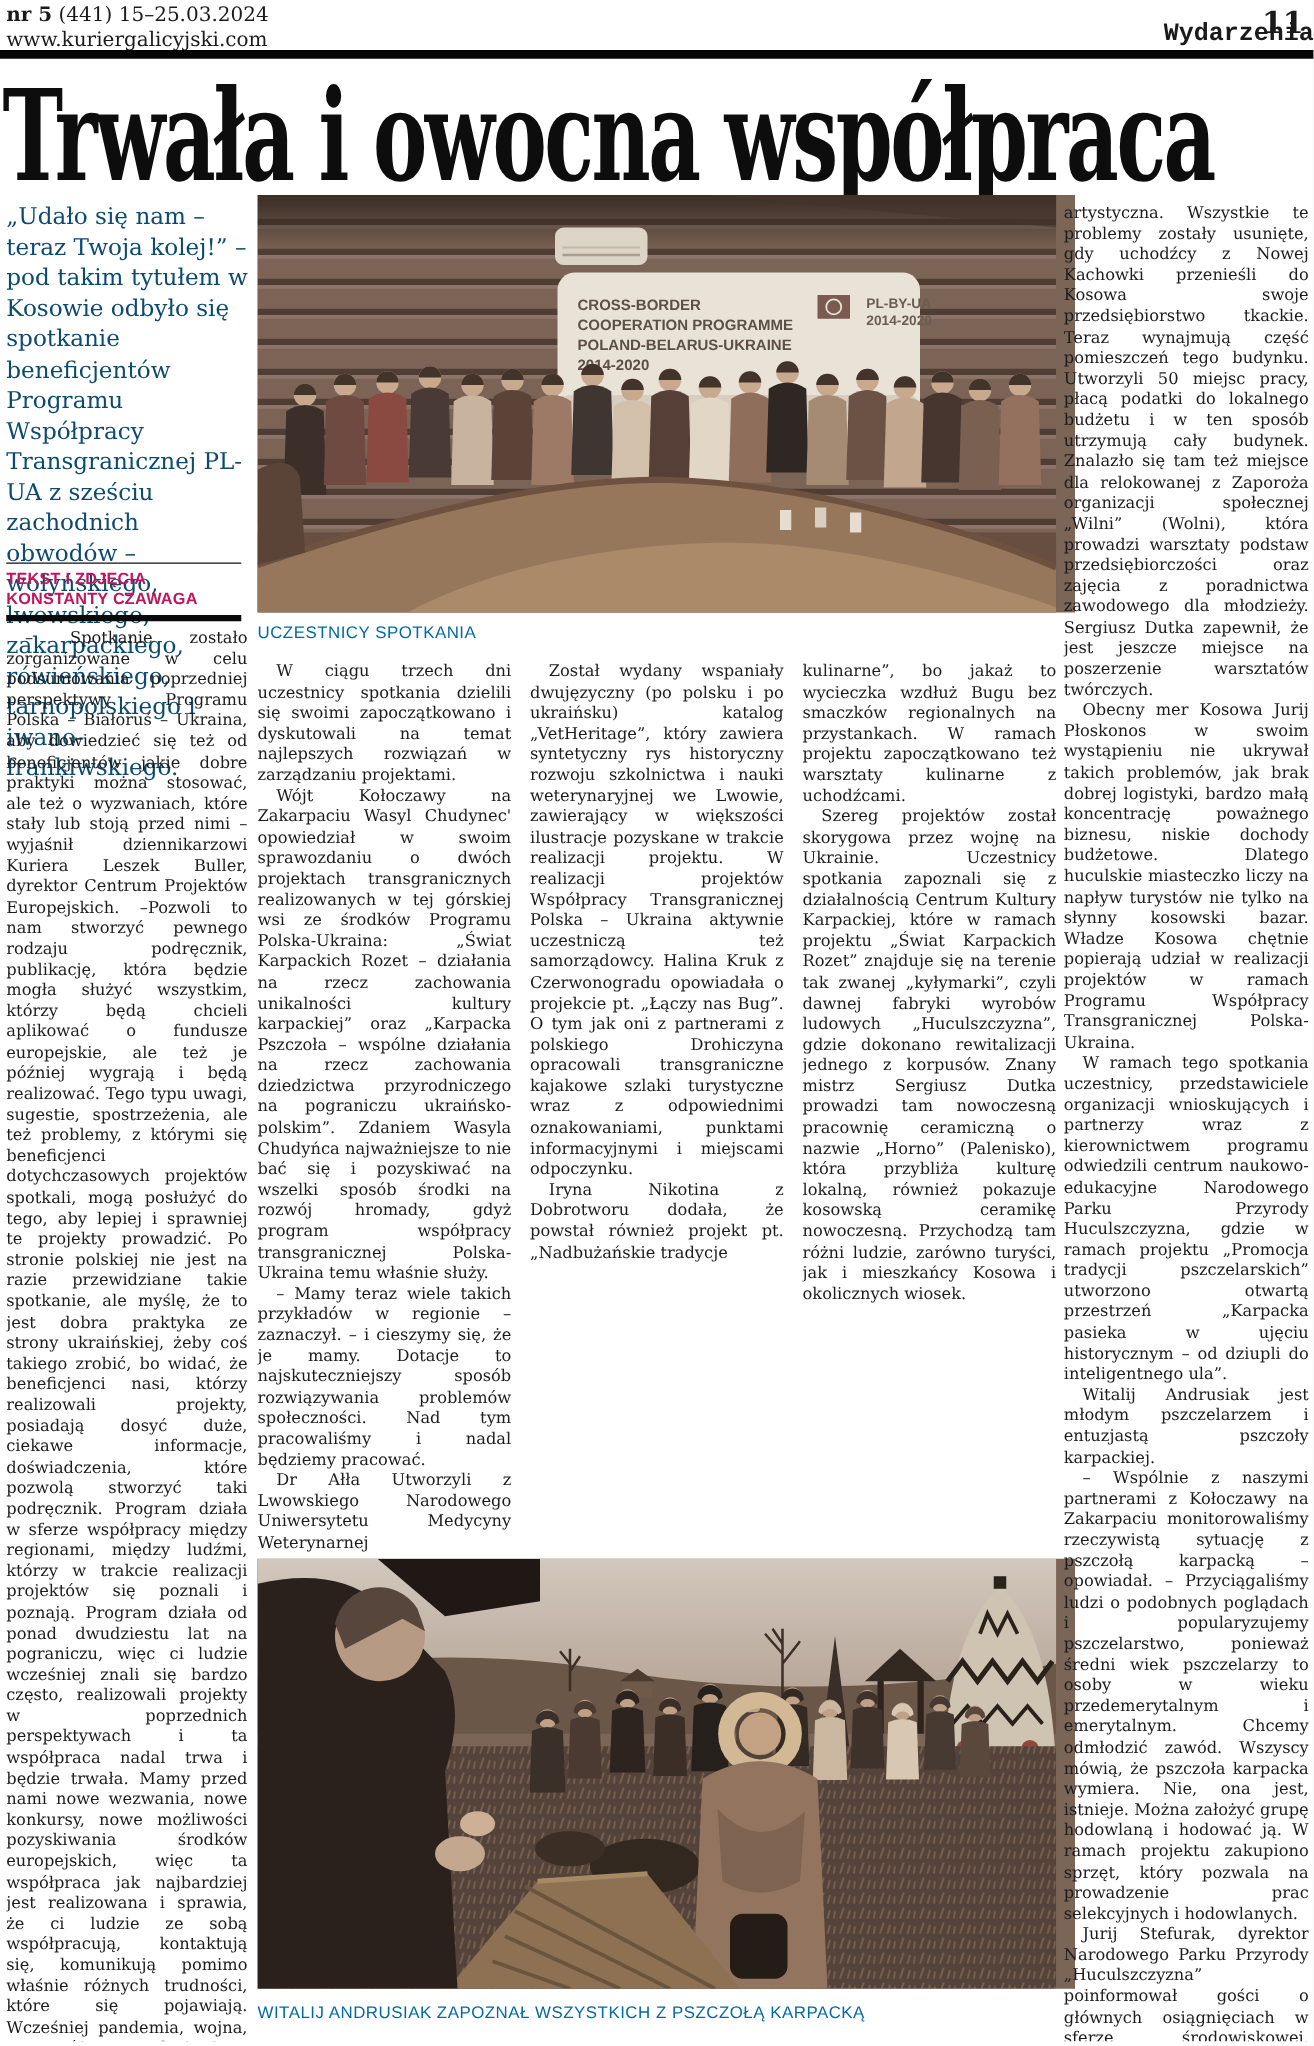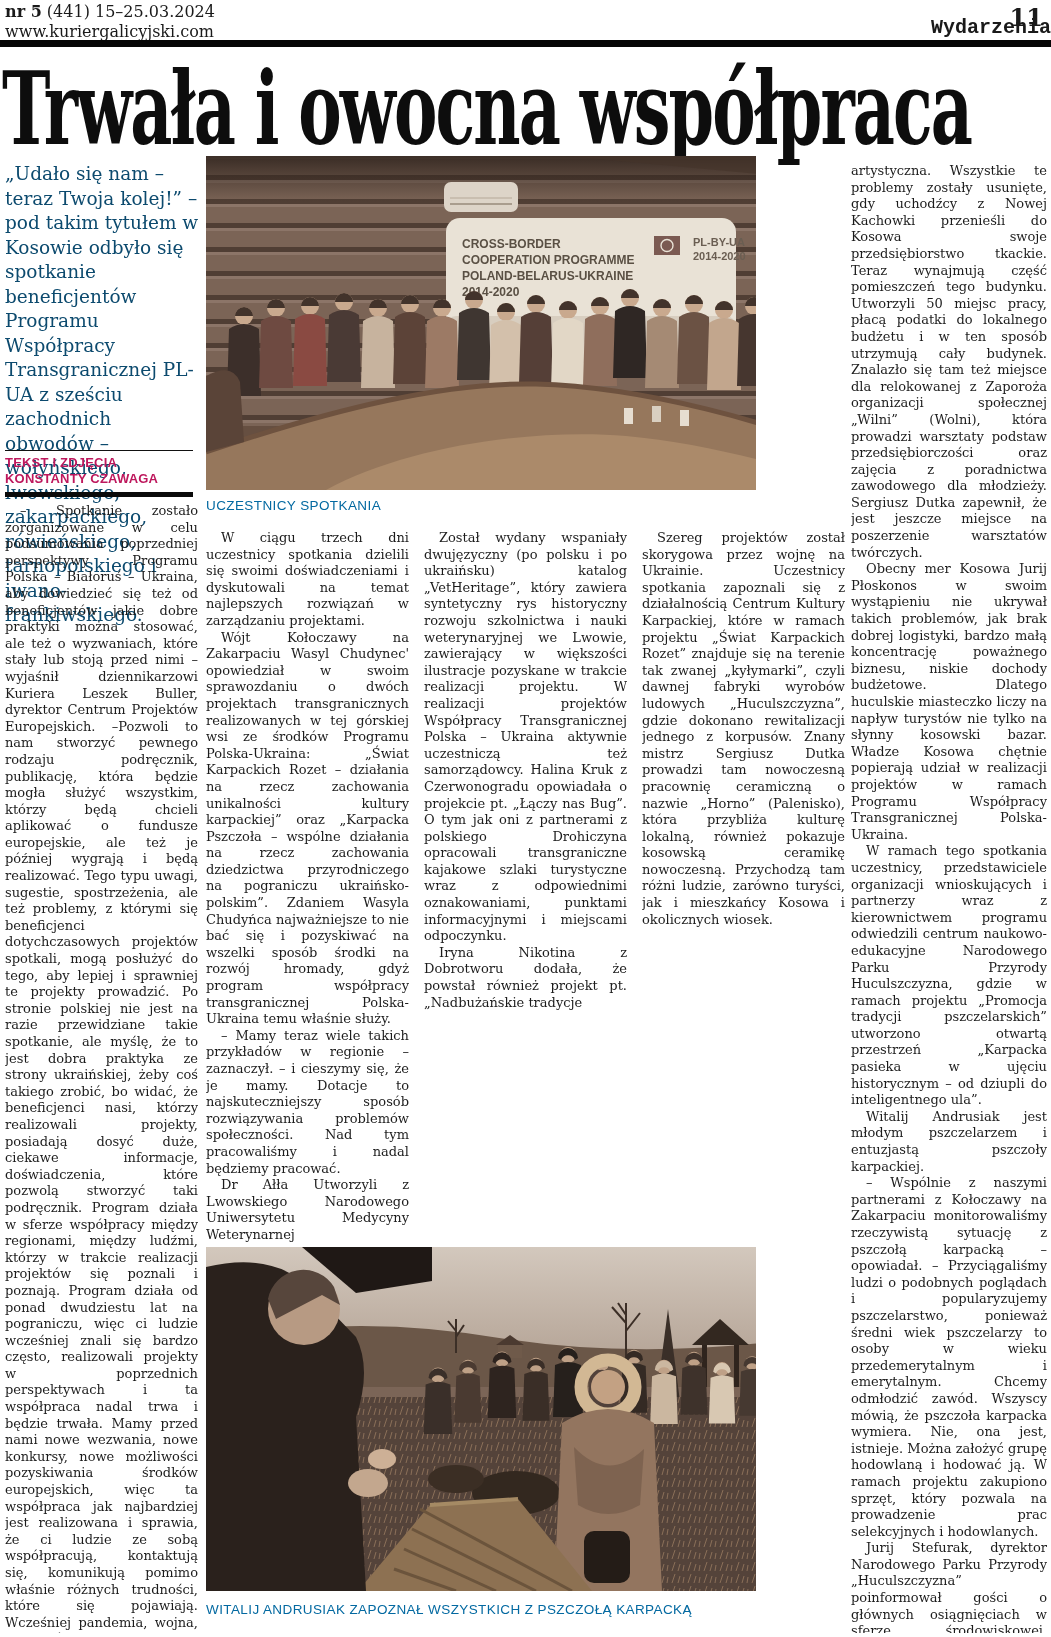--- a/index.html
+++ b/index.html
@@ -39,21 +39,21 @@
     font-family:"Liberation Sans", sans-serif; font-weight:bold;
     font-size:13px; line-height:16px; color:#be185d; letter-spacing:0.2px;
   }
   .colbody { font-size:13px; line-height:16.6px; text-align:justify; hyphens:auto; color:#1c1c1c; }
   .colbody p { text-indent:15px; }
   .colbody p.cont { text-indent:0; }
   .col1 { position:absolute; left:5px;  top:503px;  width:193px; height:1130px; overflow:hidden; }
   .col5 { position:absolute; left:851px; top:163px; width:196px; height:1470px; overflow:hidden; }
 
   
-  .photo { position:absolute; left:206px; width:550px; overflow:hidden; background:#7b6557; }
+  .photo { position:absolute; left:206px; width:654px; overflow:hidden; background:#7b6557; }
   .photo svg { display:block; }
   .photo1 { top:156px;  height:334px; }
   .photo2 { top:1247px; height:344px; }
   .caption {
     position:absolute; left:206px; width:639px;
     font-family:"Liberation Sans", sans-serif; font-size:13.5px;
     color:#0369a1; letter-spacing:0.4px;
   }
   .cap1 { top:498px; } .cap2 { top:1602px; }
   .midcols { position:absolute; left:206px; top:530px; width:639px; height:712px;
@@ -165,30 +165,31 @@
         <rect x="474" y="254" width="9" height="16" fill="#e6ddd0"></rect>
       </g>
 
       <path d="M0,220 q26,-14 34,6 l4,60 l-38,10 Z" fill="#5a4438"></path>
     </svg>
   </div>
   <div class="caption cap1">UCZESTNICY SPOTKANIA</div>
 
   <div class="midcols">
     <div class="mcol colbody">
-      <p>W ciągu trzech dni uczestnicy spotkania dzielili się swoimi doświadczeniami i dyskutowali na temat najlepszych rozwiązań w zarządzaniu projektami.</p>
+      <p>W ciągu trzech dni uczestnicy spotkania dzielili się swoimi zapoczątkowano i dyskutowali na temat najlepszych rozwiązań w zarządzaniu projektami.</p>
       <p>Wójt Kołoczawy na Zakarpaciu Wasyl Chudynec' opowiedział w swoim sprawozdaniu o dwóch projektach transgranicznych realizowanych w tej górskiej wsi ze środków Programu Polska-Ukraina: „Świat Karpackich Rozet – działania na rzecz zachowania unikalności kultury karpackiej” oraz „Karpacka Pszczoła – wspólne działania na rzecz zachowania dziedzictwa przyrodniczego na pograniczu ukraińsko-polskim”. Zdaniem Wasyla Chudyńca najważniejsze to nie bać się i pozyskiwać na wszelki sposób środki na rozwój hromady, gdyż program współpracy transgranicznej Polska-Ukraina temu właśnie służy.</p>
       <p>– Mamy teraz wiele takich przykładów w regionie – zaznaczył. – i cieszymy się, że je mamy. Dotacje to najskuteczniejszy sposób rozwiązywania problemów społeczności. Nad tym pracowaliśmy i nadal będziemy pracować.</p>
       <p>Dr Ałła Utworzyli z Lwowskiego Narodowego Uniwersytetu Medycyny Weterynarnej</p>
     </div>
     <div class="mcol colbody">
       <p>Został wydany wspaniały dwujęzyczny (po polsku i po ukraińsku) katalog „VetHeritage”, który zawiera syntetyczny rys historyczny rozwoju szkolnictwa i nauki weterynaryjnej we Lwowie, zawierający w większości ilustracje pozyskane w trakcie realizacji projektu. W realizacji projektów Współpracy Transgranicznej Polska – Ukraina aktywnie uczestniczą też samorządowcy. Halina Kruk z Czerwonogradu opowiadała o projekcie pt. „Łączy nas Bug”. O tym jak oni z partnerami z polskiego Drohiczyna opracowali transgraniczne kajakowe szlaki turystyczne wraz z odpowiednimi oznakowaniami, punktami informacyjnymi i miejscami odpoczynku.</p>
       <p>Iryna Nikotina z Dobrotworu dodała, że powstał również projekt pt. „Nadbużańskie tradycje</p>
     </div>
     <div class="mcol colbody">
+      <p class="cont">kulinarne”, bo jakaż to wycieczka wzdłuż Bugu bez smaczków regionalnych na przystankach. W ramach projektu zapoczątkowano też warsztaty kulinarne z uchodźcami.</p>
       <p>Szereg projektów został skorygowa przez wojnę na Ukrainie. Uczestnicy spotkania zapoznali się z działalnością Centrum Kultury Karpackiej, które w ramach projektu „Świat Karpackich Rozet” znajduje się na terenie tak zwanej „kyłymarki”, czyli dawnej fabryki wyrobów ludowych „Huculszczyzna”, gdzie dokonano rewitalizacji jednego z korpusów. Znany mistrz Sergiusz Dutka prowadzi tam nowoczesną pracownię ceramiczną o nazwie „Horno” (Palenisko), która przybliża kulturę lokalną, również pokazuje kosowską ceramikę nowoczesną. Przychodzą tam różni ludzie, zarówno turyści, jak i mieszkańcy Kosowa i okolicznych wiosek.</p>
     </div>
   </div>
 
   <div class="photo photo2">
     <svg width="639" height="344" viewBox="0 0 639 344">
       <defs>
         <linearGradient id="sky2" x1="0" y1="0" x2="0" y2="1">
           <stop offset="0" stop-color="#d3c8bd"></stop>
           <stop offset="1" stop-color="#b3a294"></stop>

